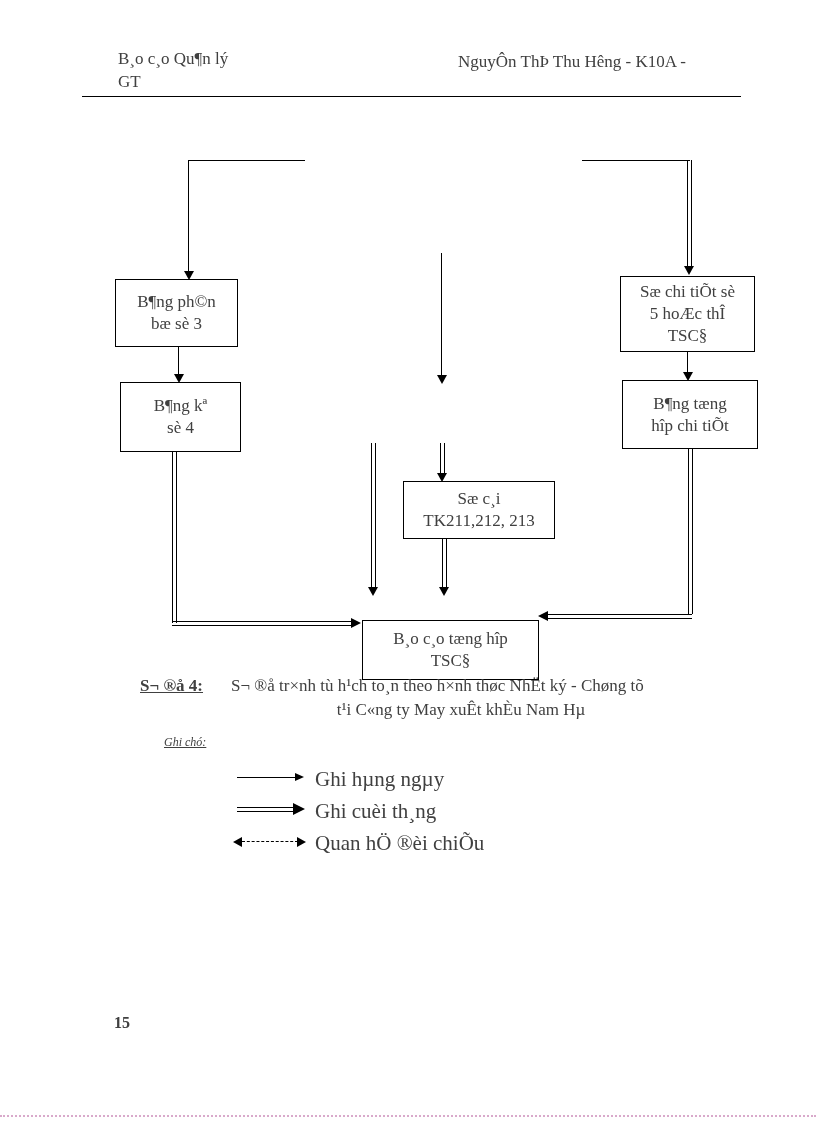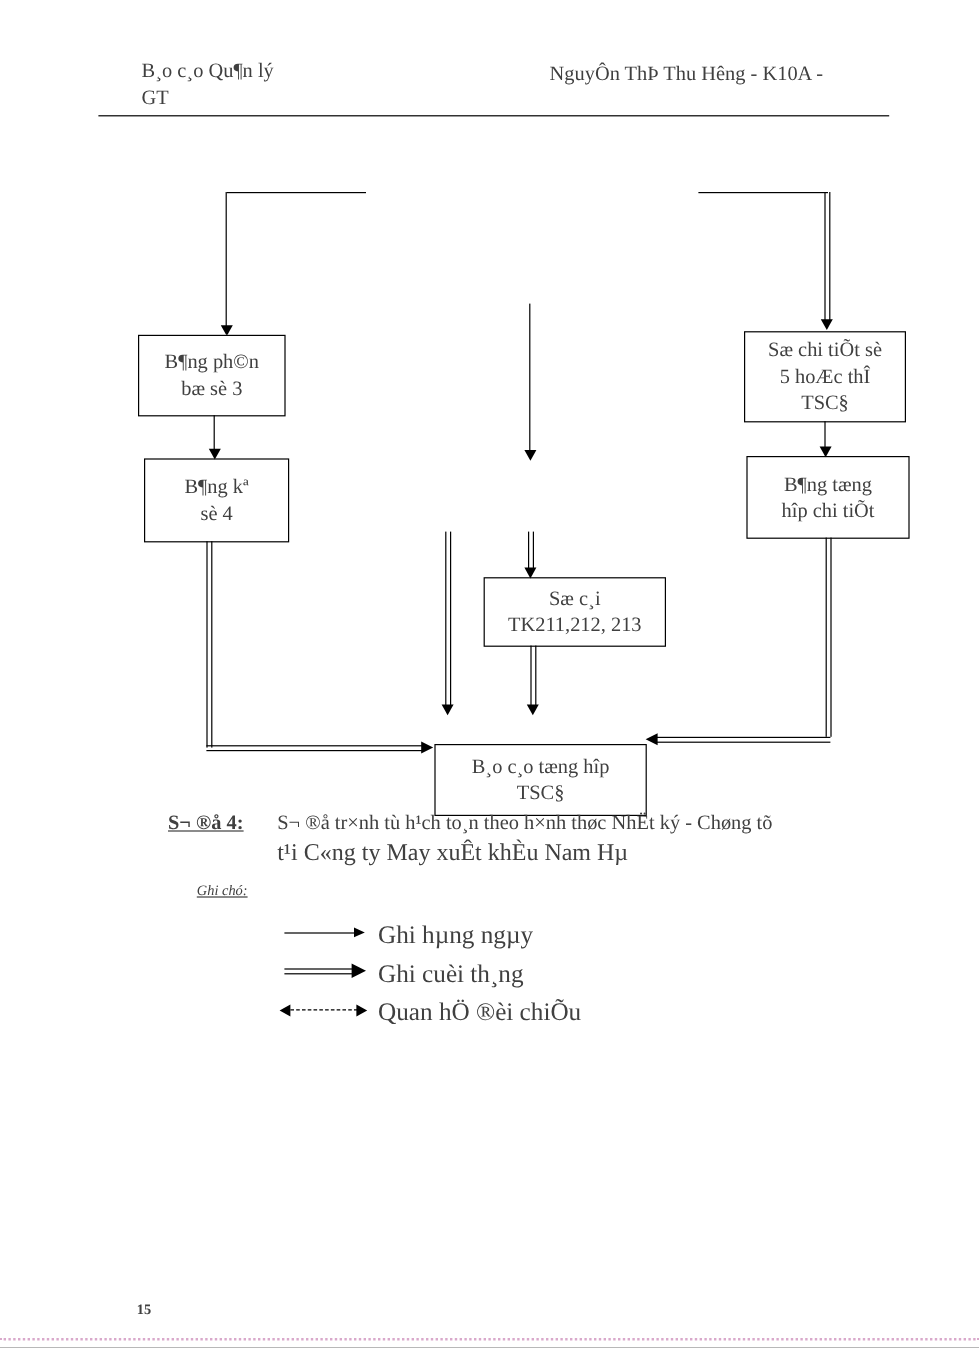--- a/index.html
+++ b/index.html
@@ -21,34 +21,34 @@
   .vline { position:absolute; width:1.4px; background:#000; }
   .hline { position:absolute; height:1.4px; background:#000; }
   .vdbl  { position:absolute; width:3px; border-left:1.4px solid #000; border-right:1.4px solid #000; }
   .hdbl  { position:absolute; height:3px; border-top:1.4px solid #000; border-bottom:1.4px solid #000; }
   .ah-down  { position:absolute; width:0; height:0; border-left:5px solid transparent; border-right:5px solid transparent; border-top:9px solid #000; }
   .ah-right { position:absolute; width:0; height:0; border-top:5px solid transparent; border-bottom:5px solid transparent; border-left:10px solid #000; }
   .ah-left  { position:absolute; width:0; height:0; border-top:5px solid transparent; border-bottom:5px solid transparent; border-right:10px solid #000; }
 
   .cap-label { left:140px; top:676px; font-size:17px; font-weight:bold; text-decoration:underline; }
   .cap-line1 { left:231px; top:676px; font-size:17px; }
-  .cap-line2 { left:231px; top:700px; width:460px; font-size:20px; text-align:left; }
+  .cap-line2 { left:231px; top:700px; width:460px; font-size:17px; text-align:center; }
 
   .legend-title { left:164px; top:735px; font-size:12px; font-style:italic; text-decoration:underline; }
   .legend-label { position:absolute; font-size:21px; }
 
   .larrow1-line { left:237px; top:777px; width:60px; height:1.4px; background:#000; }
   .larrow1-head { left:295px; top:773px; border-left:5px solid transparent; border-right:0; border-top:4.5px solid transparent; border-bottom:4.5px solid transparent; border-left:9px solid #000; width:0; height:0; position:absolute; }
   .larrow2-line { left:237px; top:807px; width:58px; height:3px; border-top:1.4px solid #000; border-bottom:1.4px solid #000; position:absolute; }
   .larrow2-head { left:293px; top:803px; position:absolute; width:0; height:0; border-top:6px solid transparent; border-bottom:6px solid transparent; border-left:12px solid #000; }
   .larrow3-line { left:242px; top:841px; width:56px; height:0; border-top:1.4px dashed #000; position:absolute; }
   .larrow3-hl { left:233px; top:837px; position:absolute; width:0; height:0; border-top:5px solid transparent; border-bottom:5px solid transparent; border-right:9px solid #000; }
   .larrow3-hr { left:297px; top:837px; position:absolute; width:0; height:0; border-top:5px solid transparent; border-bottom:5px solid transparent; border-left:9px solid #000; }
 
-  .page-num { left:114px; top:1084px; font-size:12px;font-weight:bold; }
+  .page-num { left:114px; top:1014px; font-size:16px;font-weight:bold; }
   .page-break { left:0; top:1115px; width:816px; border-top:2px dotted #d9a9cb; }
 </style>
 </head>
 <body>
 
 <div class="page">
 
   <div class="abs hdr-left"><span>B¸o c¸o Qu¶n lý</span><br><span>GT</span></div>
   <div class="abs hdr-right">NguyÔn ThÞ Thu Hêng  - K10A -</div>
   <div class="abs hdr-rule"></div>

